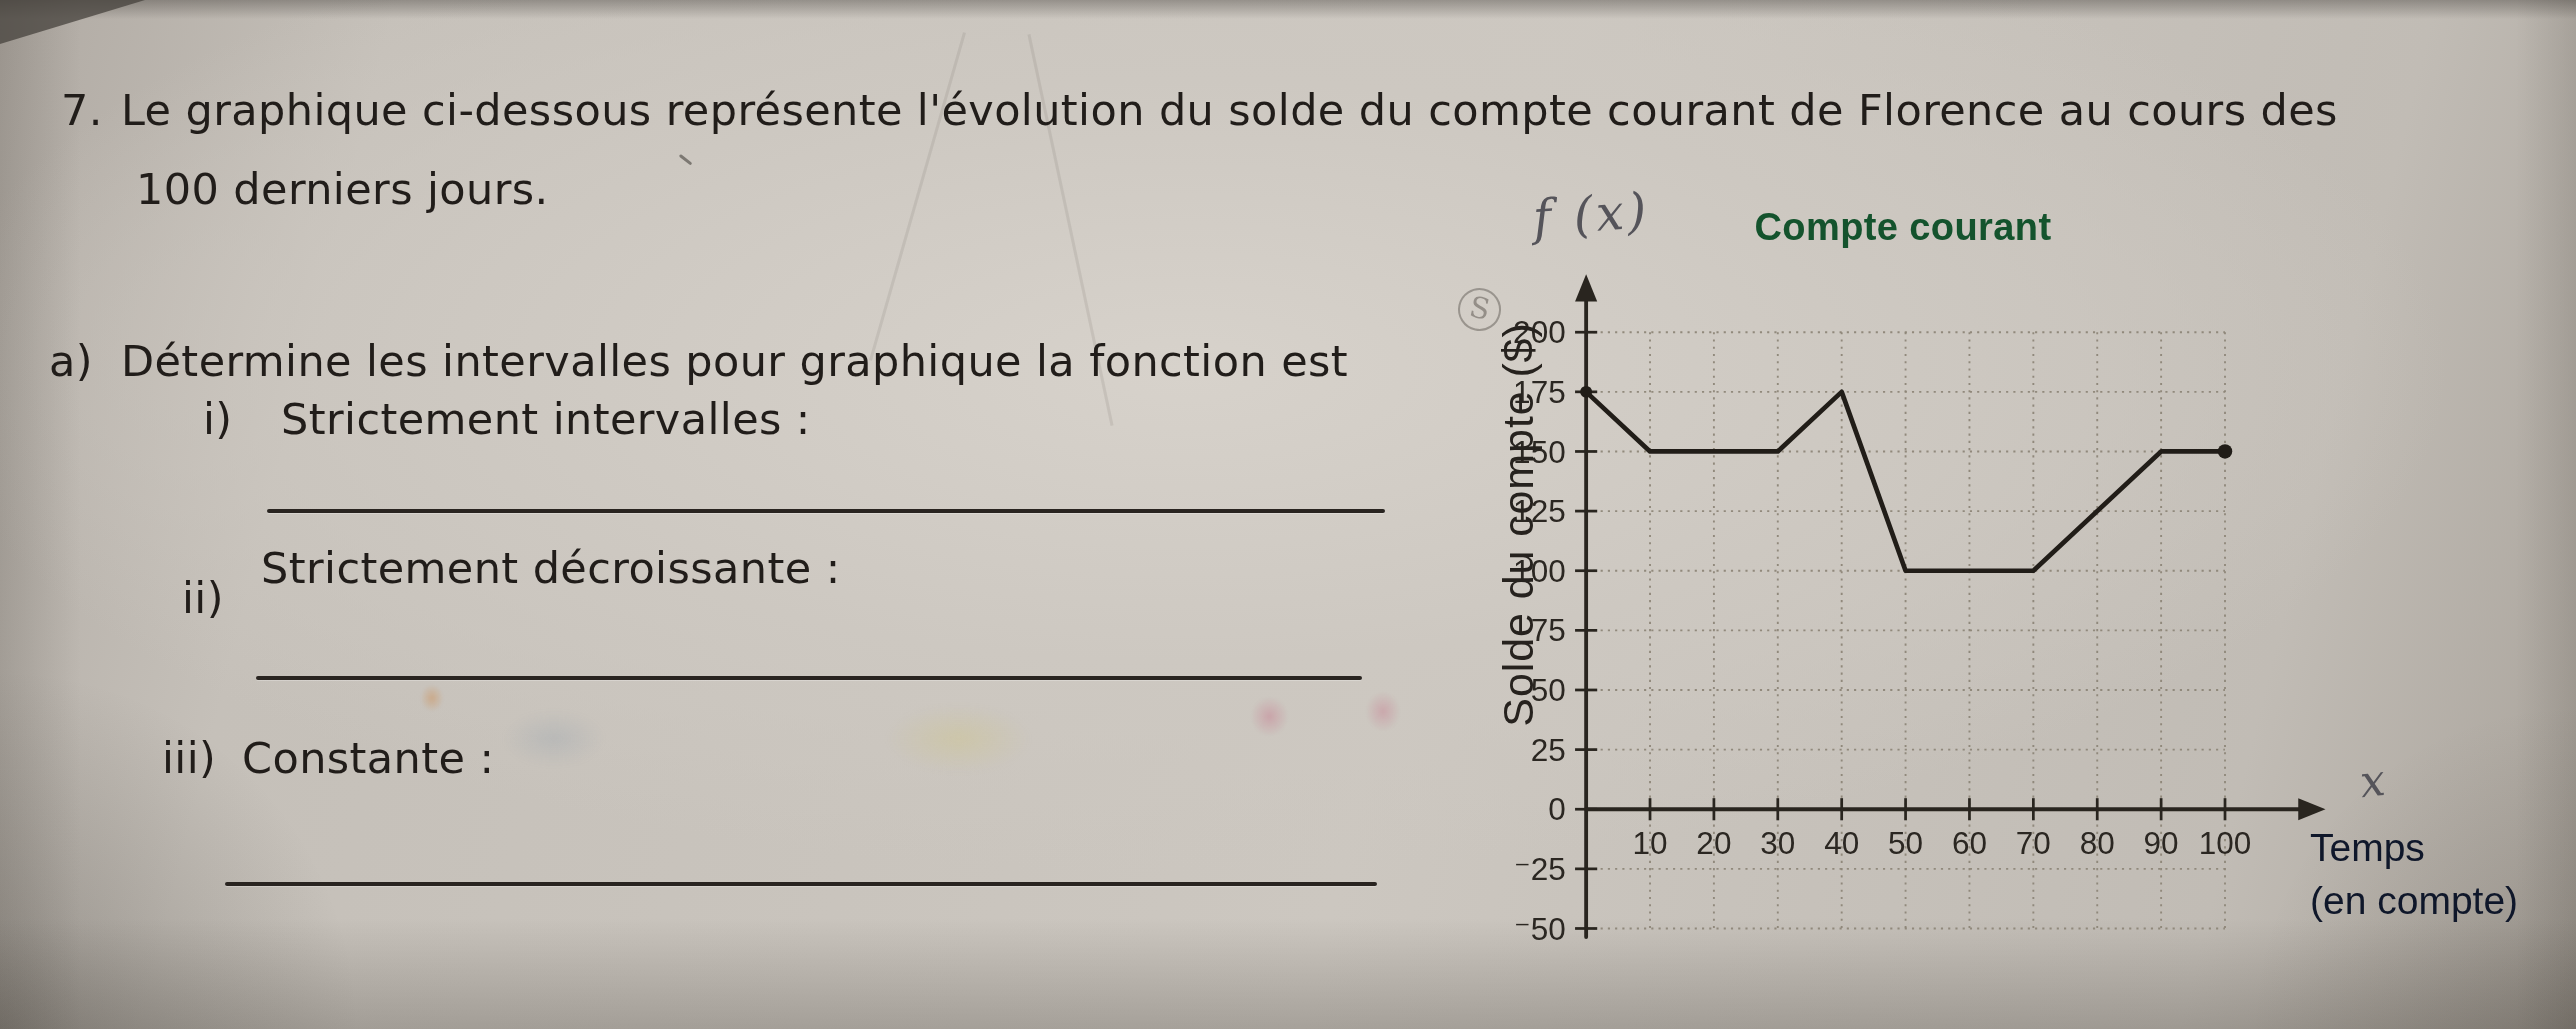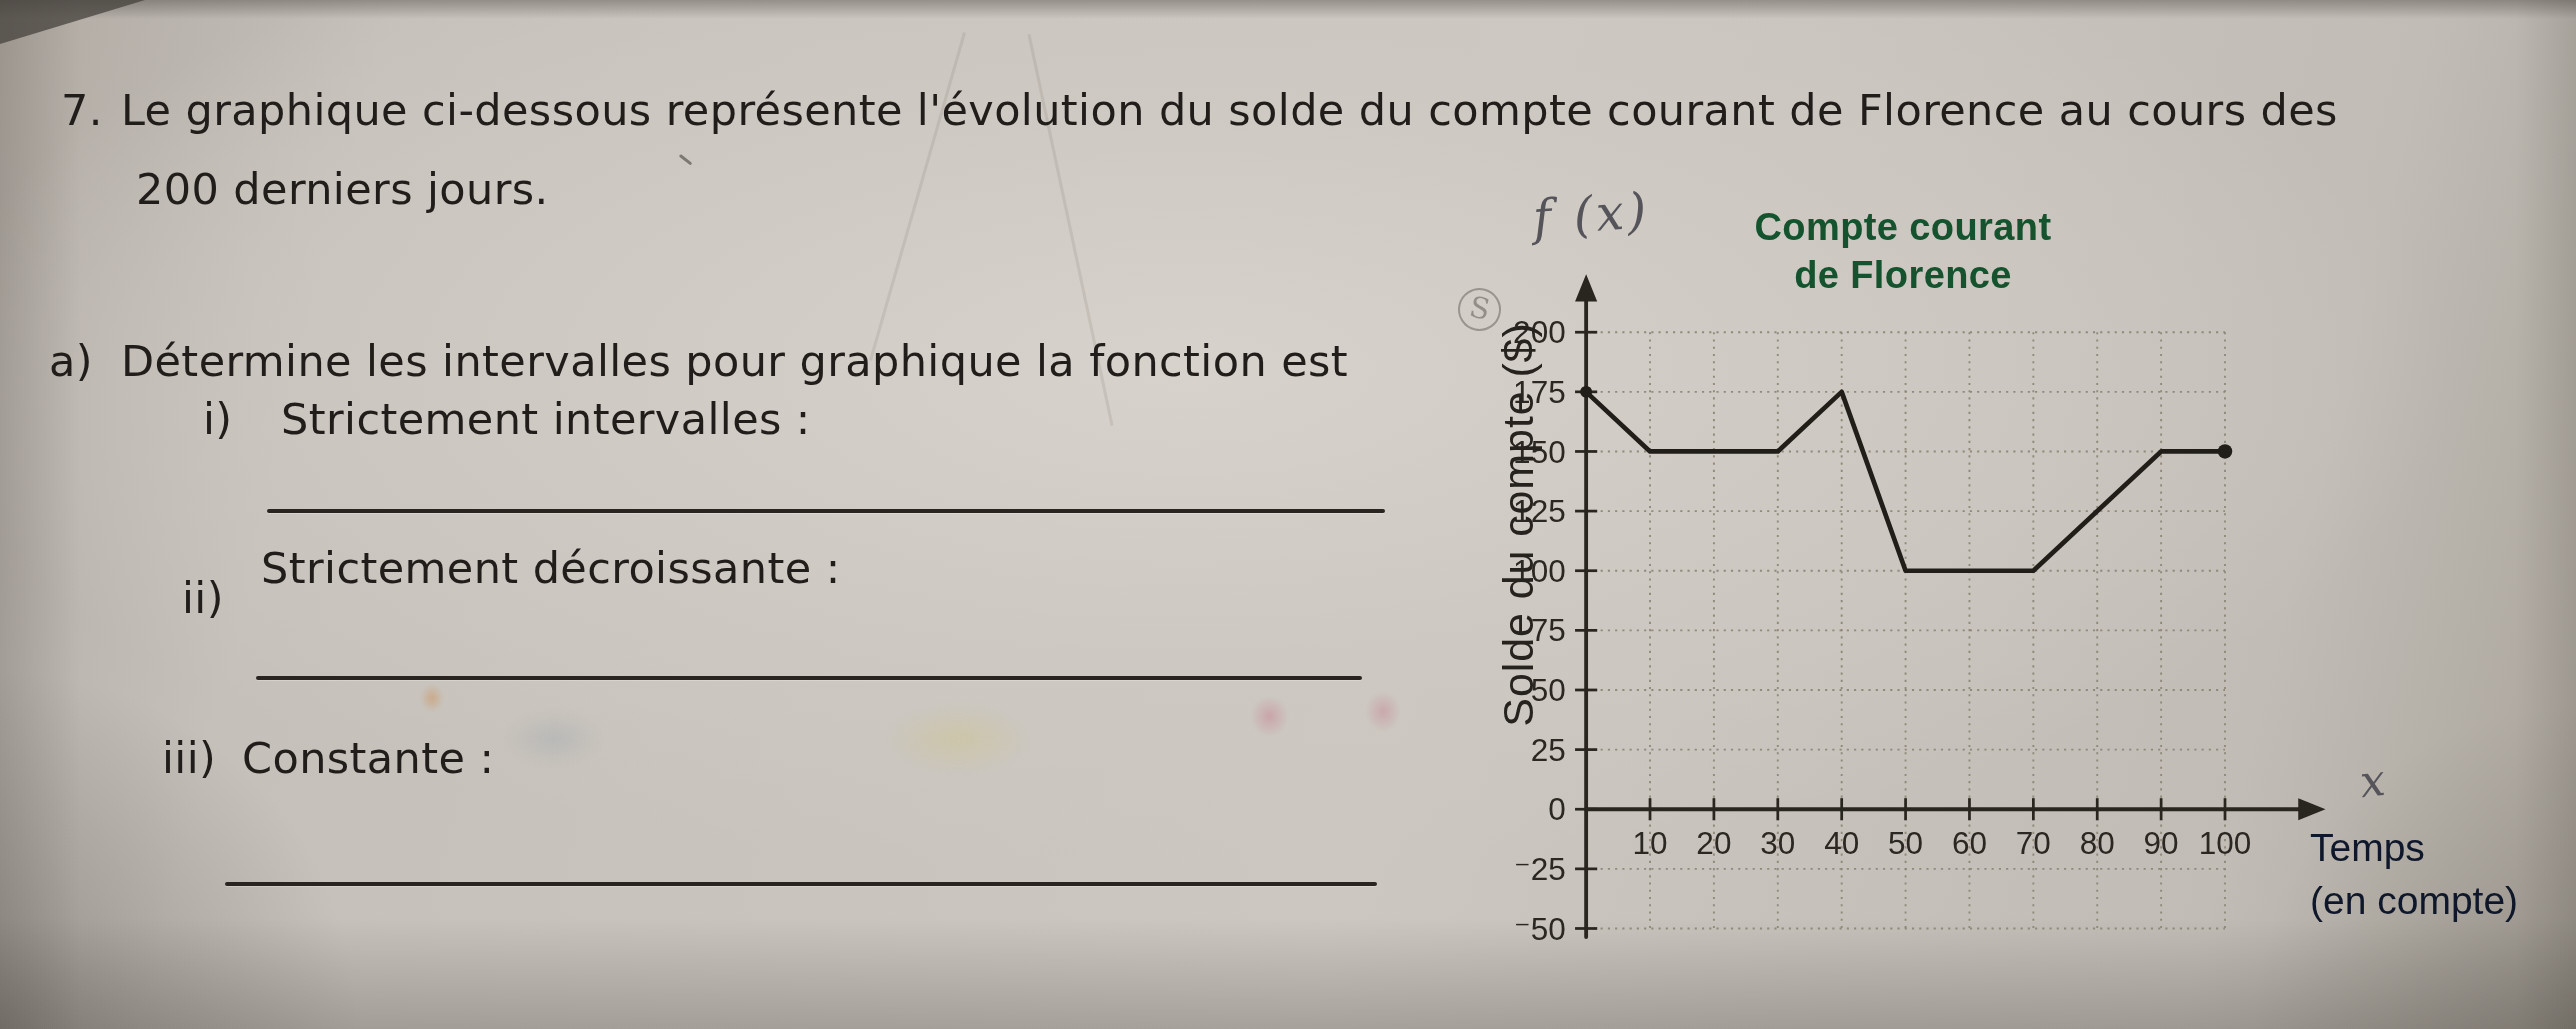--- a/index.html
+++ b/index.html
@@ -71,21 +71,21 @@
 <div class="stain" id="stain-yellow"></div>
 <div class="stain" id="stain-blue"></div>
 <div class="stain" id="stain-pink1"></div>
 <div class="stain" id="stain-pink2"></div>
 <div class="stain" id="stain-orange"></div>
 <div id="tiny-tick"></div>
 <div id="stamp-s">S</div>
 
 <div class="wtext" style="left:61px;top:85px;">7.</div>
 <div class="wtext" style="left:121px;top:85px;">Le graphique ci-dessous représente l'évolution du solde du compte courant de Florence au cours des</div>
-<div class="wtext" style="left:136px;top:164px;">200 derniers jours.</div>
+<div class="wtext" style="left:136px;top:164px;">100 derniers jours.</div>
 
 <div class="wtext" style="left:49px;top:336px;">a)</div>
 <div class="wtext" style="left:121px;top:336px;">Détermine les intervalles pour graphique la fonction est</div>
 
 <div class="wtext" style="left:203px;top:394px;">i)</div>
 <div class="wtext" style="left:281px;top:394px;">Strictement intervalles :</div>
 <div class="answer-line" style="left:267px;top:509px;width:1118px;"></div>
 
 <div class="wtext" style="left:182px;top:573px;">ii)</div>
 <div class="wtext" style="left:261px;top:543px;">Strictement décroissante :</div>
@@ -162,21 +162,20 @@
     <text x="2537" y="1003" text-anchor="middle" class="xlab">90</text>
     <line x1="2612" y1="937" x2="2612" y2="963" class="tick"></line>
     <text x="2612" y="1003" text-anchor="middle" class="xlab">100</text>
     <polyline points="1862,460.00000000000006 1937,530 2087,530 2162,460.00000000000006 2237,670 2387,670 2537,530 2612,530" class="dataline"></polyline>
     <circle cx="1862" cy="460.00000000000006" r="7" class="dot"></circle>
     <circle cx="2612" cy="530" r="8.5" class="dot"></circle>
   </svg>
 
 <div class="chart-label" id="chart-title">
   <div>Compte courant</div>
-  <div>de Florence</div>
 </div>
 
 <div class="chart-label" id="y-axis-title">Solde du compte ($)</div>
 
 <div class="chart-label" id="x-axis-title">
   <div>Temps</div>
   <div>(en compte)</div>
 </div>
 
 <div class="handwritten" id="fx-annotation">f (x)</div>

